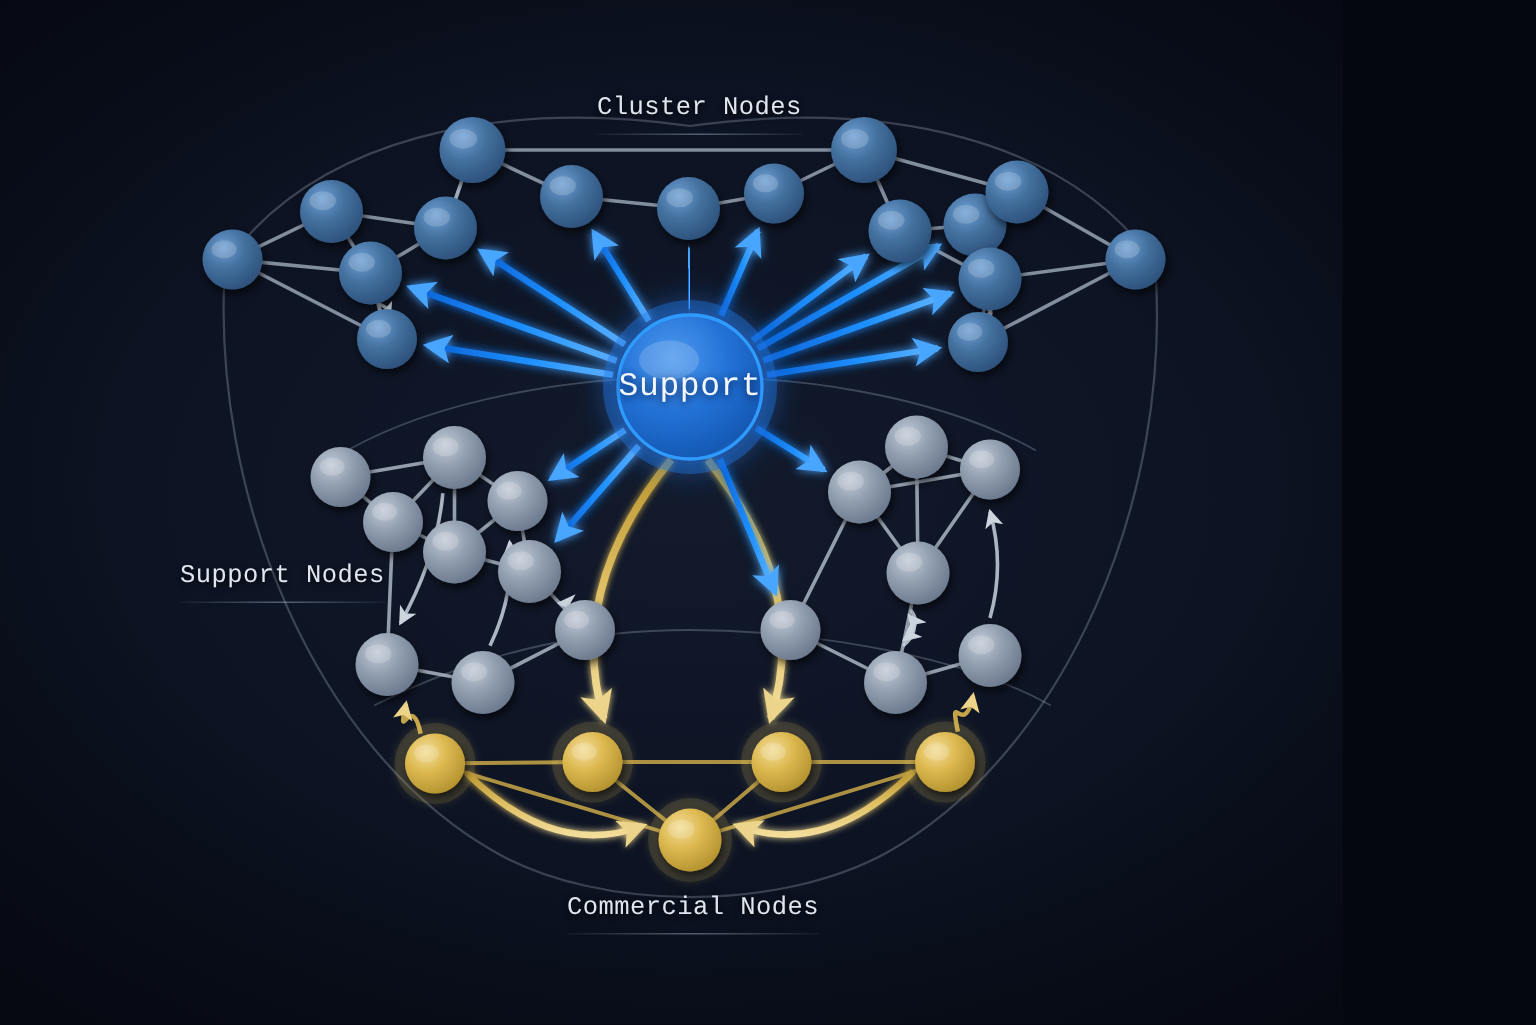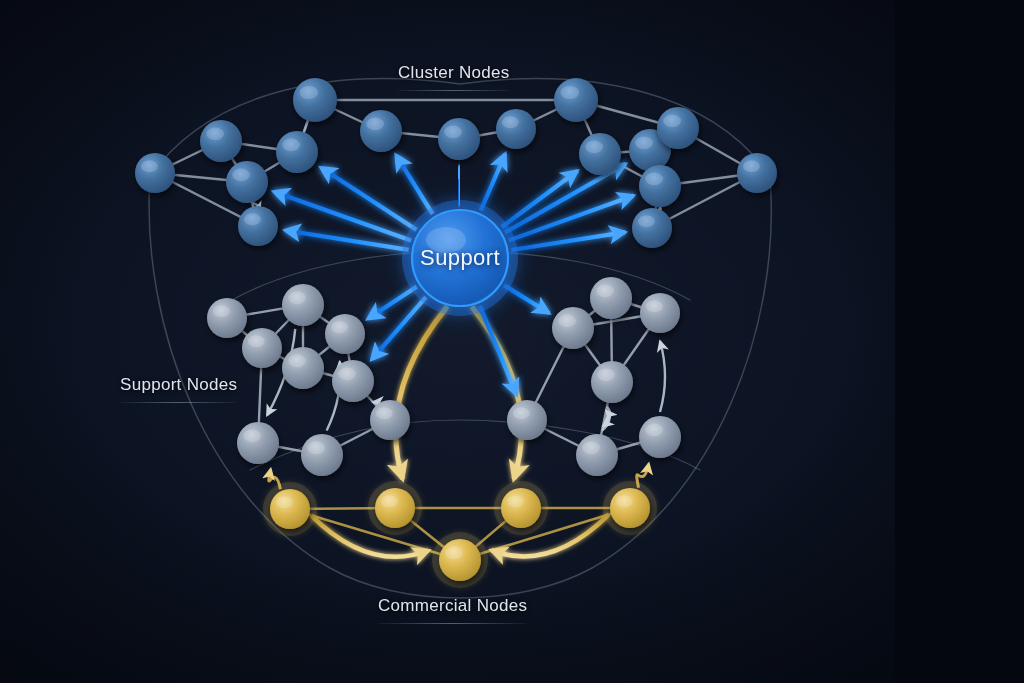--- a/index.html
+++ b/index.html
@@ -8,21 +8,21 @@
     padding: 0;
     background: #05070f;
   }
   #stage {
     position: relative;
     width: 895px;
     height: 683px;
     overflow: hidden;
     background:
       radial-gradient(ellipse 760px 520px at 460px 330px, #121a2c 0%, #0d1424 42%, #0a101d 68%, #070b16 100%);
-    font-family: Liberation Sans, sans-serif;
+    font-family: Liberation Mono, monospace;
     text-align: center;
   }
   #stage::after {
     content: "";
     position: absolute;
     inset: 0;
     pointer-events: none;
     background: radial-gradient(ellipse 700px 480px at 460px 320px, rgba(0,0,0,0) 55%, rgba(3,5,11,0.55) 100%);
   }
   svg.net {

